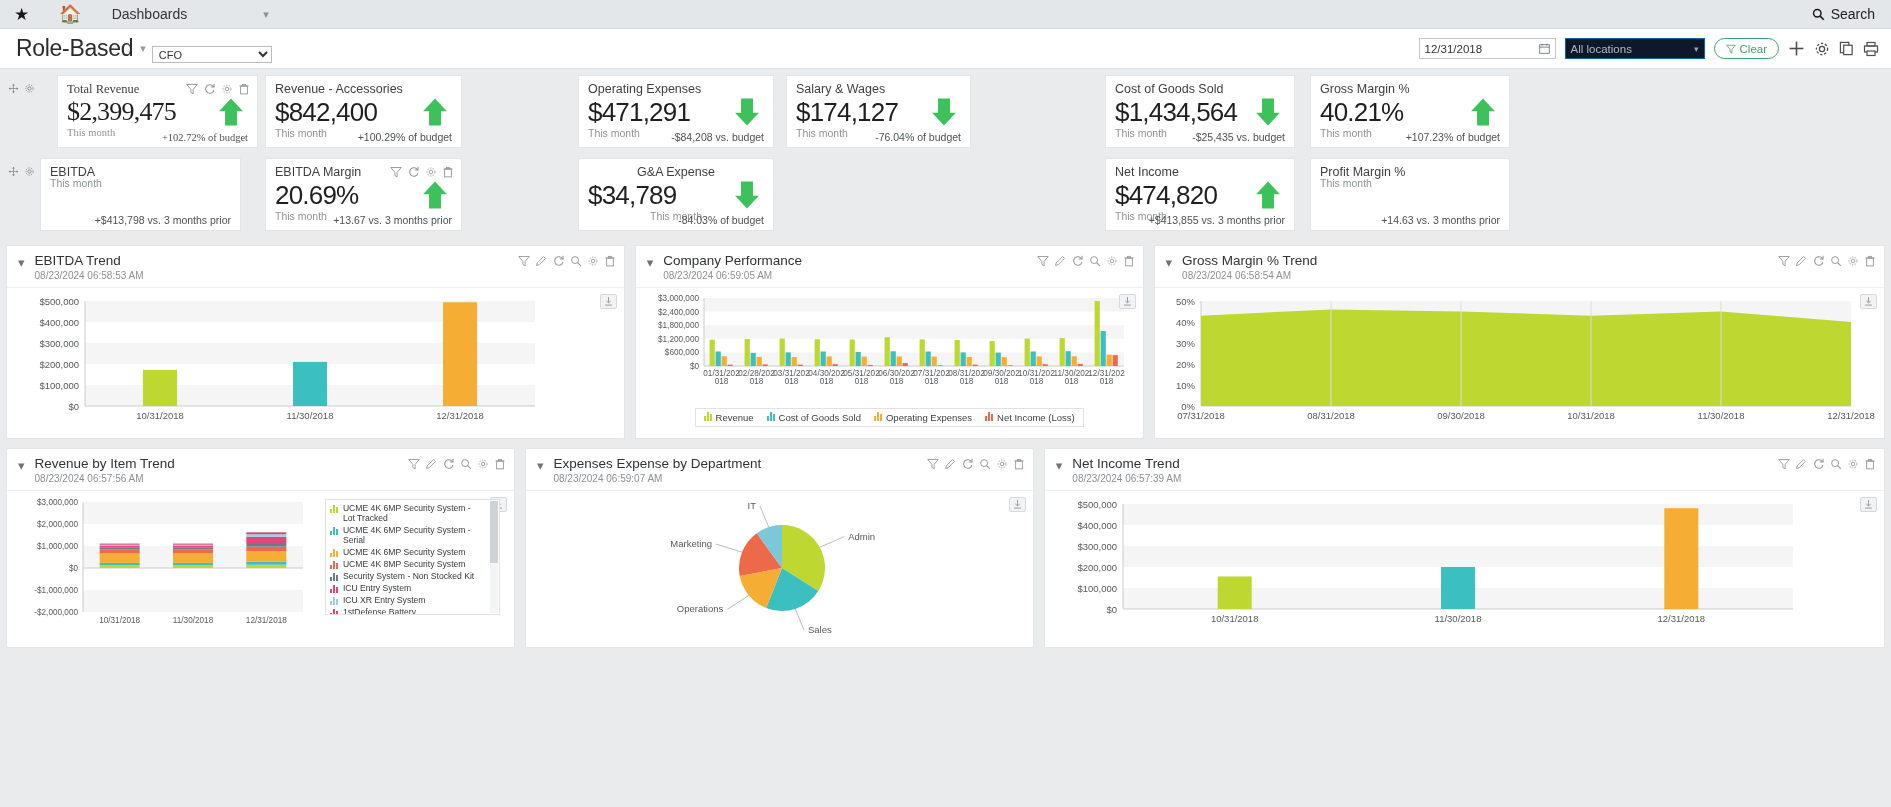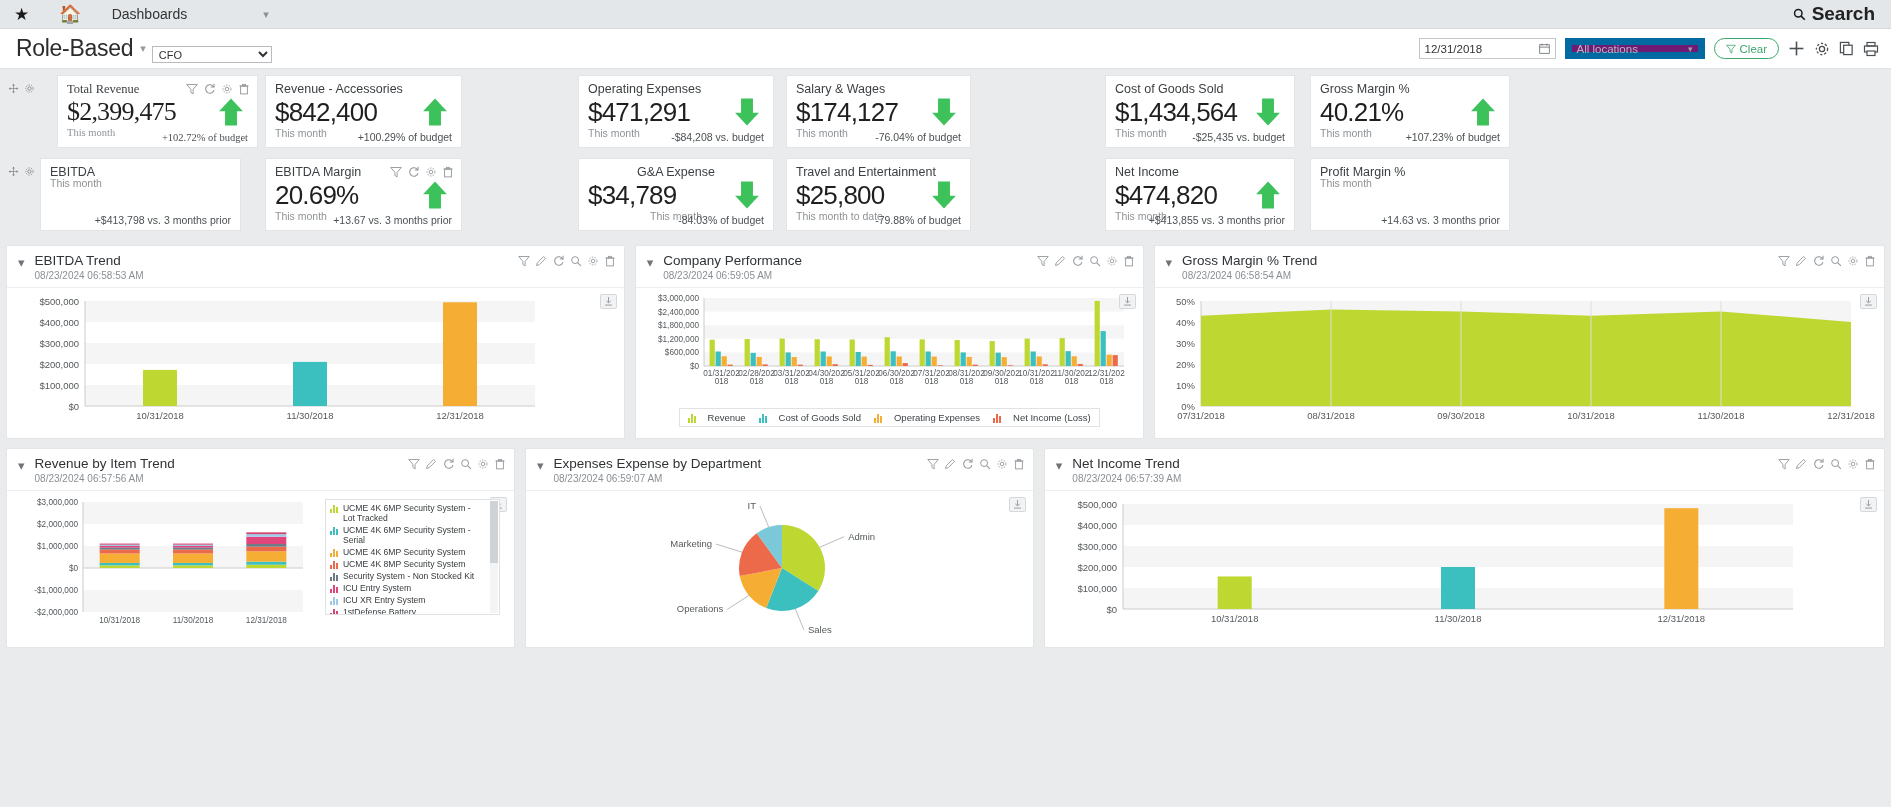--- a/index.html
+++ b/index.html
@@ -15,21 +15,21 @@
   .topnav {
     height: 29px; background: #e3e7e9; display: flex; align-items: center;
     padding: 0 14px; border-bottom: 1px solid #d4d8da; position: relative;
   }
   .topnav .navicon { font-size: 17px; color: #1a1a1a; margin-right: 30px; line-height: 1; }
   .topnav .home { font-size: 18px; }
   .nav-label { font-size: 14px; color: #333; margin-right: 12px; }
   .nav-caret { font-size: 11px; color: #8a9095; margin-left: 64px; }
   .search-area {
     position: absolute; right: 16px; display: flex; align-items: center; gap: 6px;
-    font-size: 19px; color: #222; font-weight: bold;
+    font-size: 14px; color: #222;
   }
   .search-area svg { display: block; }
 
   
   .titlebar {
     height: 40px; background: #fff; display: flex; align-items: center;
     padding: 0 16px; position: relative; border-bottom: 1px solid #e0e2e4;
   }
   .dash-title { font-size: 23px; color: #2b2b2b; font-weight: 400; letter-spacing: -0.3px; }
   .title-caret { font-size: 11px; color: #999; margin: 0 6px 0 7px; }
@@ -38,21 +38,21 @@
     border: 1px solid #b7bcc0; background: #fff; color: #333; padding: 0 2px;
     margin-top: 12px;
   }
   .tb-right { position: absolute; right: 12px; display: flex; align-items: center; gap: 9px; }
   .date-field {
     width: 137px; height: 21px; border: 1px solid #c2c7cb; background: #fff;
     display: flex; align-items: center; padding: 0 5px; font-size: 11.5px; color: #333;
     justify-content: space-between;
   }
   .loc-field {
-    width: 140px; height: 21px; border: 7px solid #0369a1; background: #701a75;
+    width: 140px; height: 21px; border: 1px solid #0369a1; background: #0f172a;
     display: flex; align-items: center; padding: 0 5px; font-size: 11.5px; color: #b4b9bd;
     justify-content: space-between;
     gap: 34px;
   }
   .clear-btn {
     height: 21px; border: 1px solid #3aa76d; border-radius: 11px; color: #3aa76d;
     background: #fff; font-size: 11.5px; display: flex; align-items: center;
     gap: 4px; padding: 0 11px;
   }
   .tb-icon { color: #4a4f53; display: flex; align-items: center; }
@@ -99,21 +99,21 @@
     position: absolute; right: 7px; top: 6px; width: 17px; height: 15px;
     border: 1px solid #d6d9db; background: #f2f3f4; border-radius: 2px;
     display: flex; align-items: center; justify-content: center; color: #8d9296;
   }
   .axis-label { font-size: 9.5px; fill: #55595c; font-family: "Liberation Sans", sans-serif; }
   .axis-label-sm { font-size: 8.2px; fill: #55595c; font-family: "Liberation Sans", sans-serif; }
   .legend-box {
     border: 1px solid #e0e2e4; background: #fff; display: inline-flex;
     gap: 13px; padding: 3px 8px; font-size: 9.5px; color: #3d4245; align-items: center;
   }
-  .legend-item { display: flex; align-items: flex-end; gap: 12px; }
+  .legend-item { display: flex; align-items: flex-start; gap: 4px; }
   .lgbars { display: inline-flex; align-items: flex-end; gap: 1px; height: 9px; }
   .lgbars i { width: 2px; display: block; }
   .scroll-legend {
     position: absolute; right: 14px; top: 8px; width: 175px; height: 116px;
     border: 1px solid #dfe1e3; background: #fff; overflow: hidden; padding: 3px 4px;
   }
   .sl-item { display: flex; gap: 5px; align-items: flex-start; font-size: 8.6px; color: #35393c; line-height: 10px; margin-bottom: 2px; }
   .sl-track { position: absolute; right: 1px; top: 1px; bottom: 1px; width: 8px; background: #f3f4f5; }
   .sl-thumb { position: absolute; right: 1px; top: 1px; width: 8px; height: 62px; background: #cfd3d6; }
 </style>
@@ -336,31 +336,20 @@
       <div class="kpi-card" style="position: absolute; left: 578px; width: 196px; top: 0px; text-align: center;">
         <div class="kpi-title">G&amp;A Expense</div>
         <div class="kpi-value-row">
           <span class="kpi-value">$34,789</span>
           <svg class="arrow" viewBox="0 0 40 40">
             <path d="M20 36 L34 21 H27 V4 H13 V21 H6 Z" fill="#3cc15b"></path>
           </svg>
         </div>
         <div class="kpi-sub">This month</div>
         <div class="kpi-foot">-84.03% of budget</div>
-      </div>
-      <div class="kpi-card" style="position: absolute; left: 786px; width: 185px; top: 0px;">
-        <div class="kpi-title">Travel and Entertainment</div>
-        <div class="kpi-value-row">
-          <span class="kpi-value">$25,800</span>
-          <svg class="arrow" viewBox="0 0 40 40">
-            <path d="M20 36 L34 21 H27 V4 H13 V21 H6 Z" fill="#3cc15b"></path>
-          </svg>
-        </div>
-        <div class="kpi-sub">This month to date</div>
-        <div class="kpi-foot">-79.88% of budget</div>
       </div>
       <div class="kpi-card" style="position: absolute; left: 1105px; width: 190px; top: 0px;">
         <div class="kpi-title">Net Income</div>
         <div class="kpi-value-row">
           <span class="kpi-value">$474,820</span>
           <svg class="arrow" viewBox="0 0 40 40">
             <path d="M20 4 L34 19 H27 V36 H13 V19 H6 Z" fill="#3cc15b"></path>
           </svg>
         </div>
         <div class="kpi-sub">This month</div>

